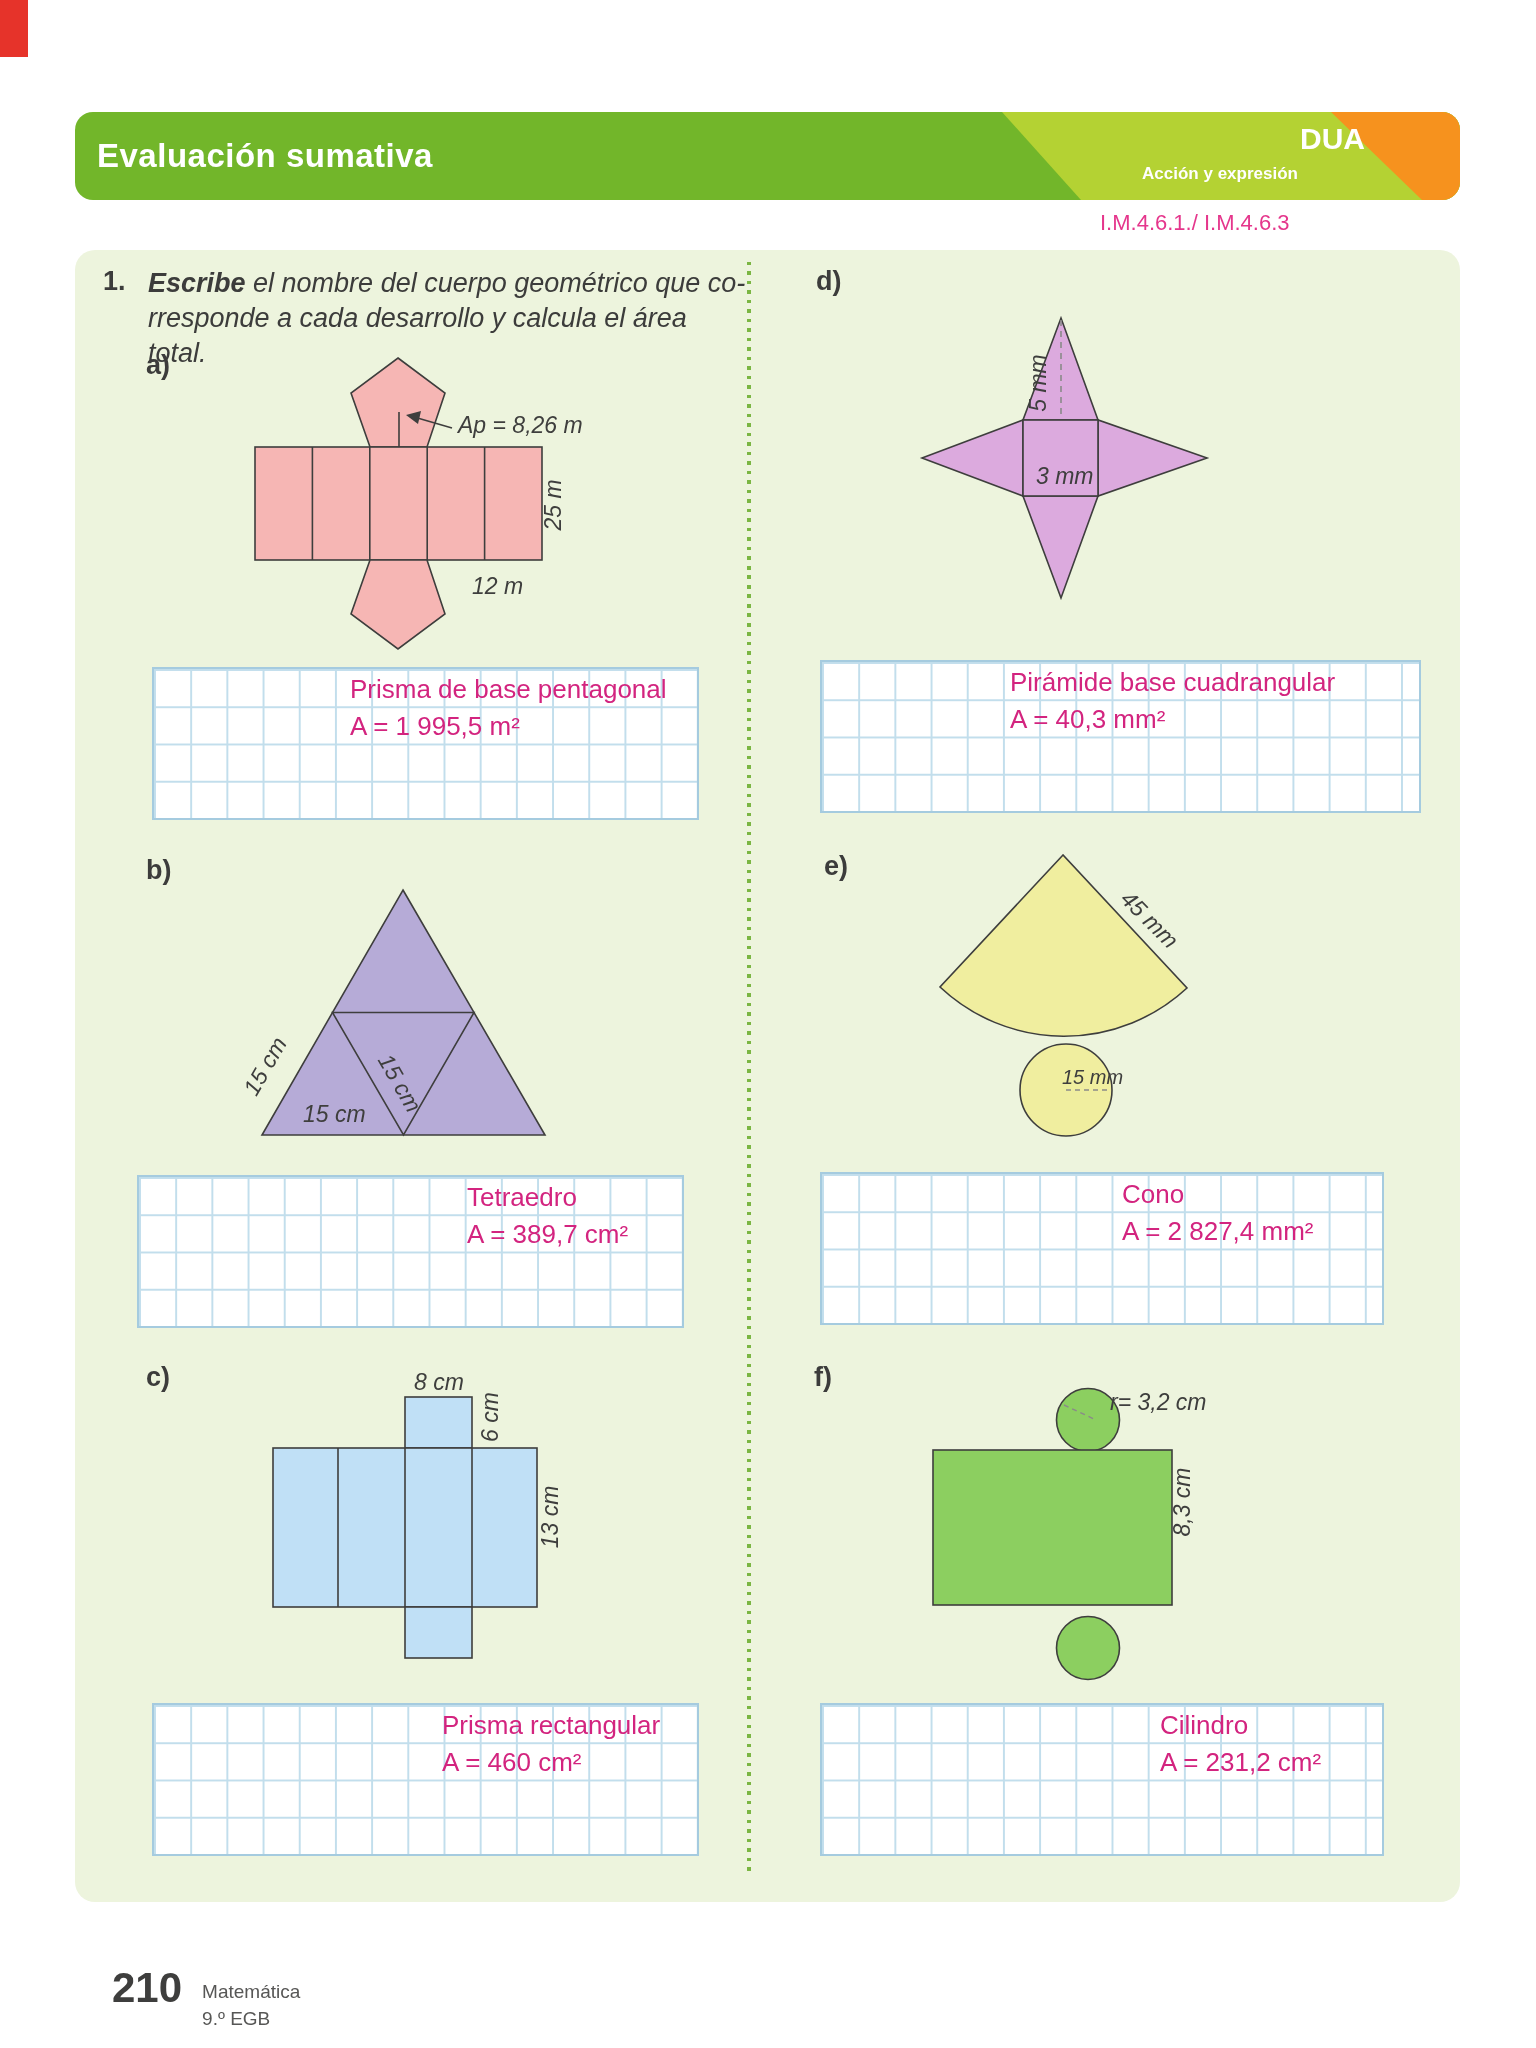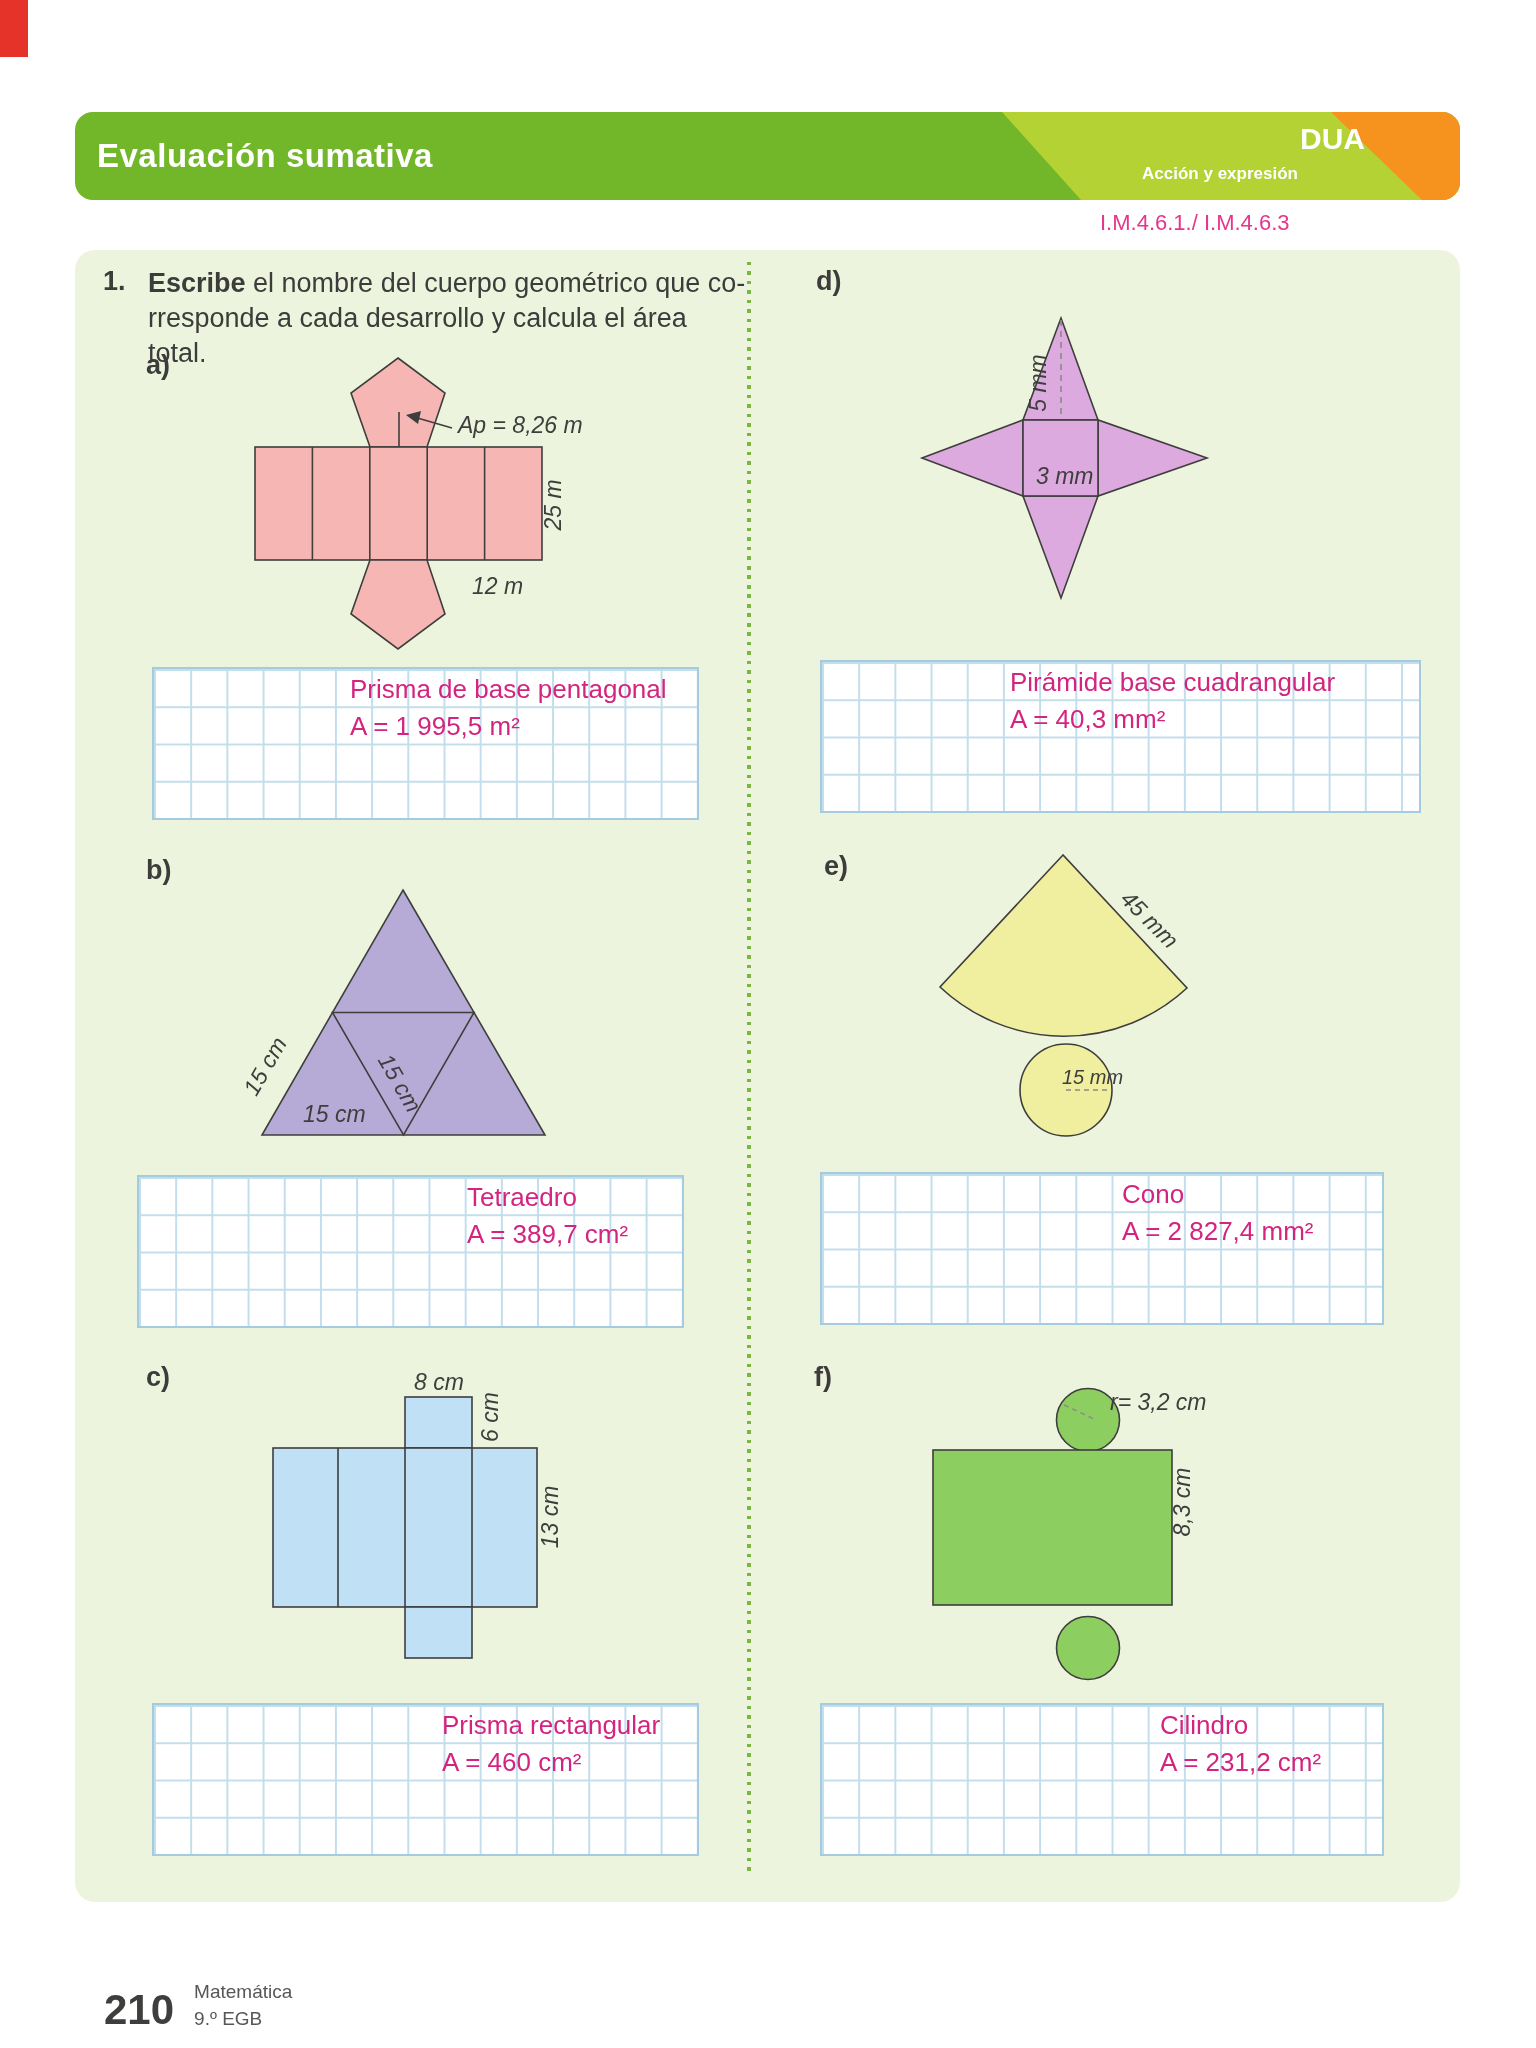--- a/index.html
+++ b/index.html
@@ -18,35 +18,35 @@
                  clip-path:polygon(0 0,100% 0,100% 100%,91px 100%);}
   .badge-text{position:absolute;left:1000px;top:9px;width:290px;text-align:center;color:#fff;}
   .badge-text .t1{font-size:30px;font-weight:700;line-height:36px;text-align:right;}
   .badge-text .t2{font-size:17px;font-weight:700;line-height:33px;}
   .code-text{left:1100px;top:210px;width:310px;text-align:left;color:#e5368c;font-size:22px;}
   
   .panel{left:75px;top:250px;width:1385px;height:1652px;background:#edf4dd;border-radius:20px;}
   .divider{left:747px;top:262px;width:3.5px;height:1612px;
            background:repeating-linear-gradient(to bottom,#7bb643 0 3.5px,transparent 3.5px 9.5px);}
   .qnum{left:103px;top:266px;font-size:27px;font-weight:700;color:#3c3c3b;}
-  .qtext{left:148px;top:266px;width:600px;font-size:27px;line-height:35px;color:#3c3c3b;}
+  .qtext{left:148px;top:266px;width:600px;font-size:27px;line-height:35px;color:#3c3c3b;font-style:italic;}
   .qtext b{font-weight:700;}
   .itemlbl{font-size:27px;font-weight:700;color:#3c3c3b;}
   
   .gridbox{background-color:#ffffff;border:2px solid #a5cbdf;
     background-image:linear-gradient(to right,#c2deec 1.5px,transparent 1.5px),
                      linear-gradient(to bottom,#c2deec 1.5px,transparent 1.5px);
     background-size:36.2px 37.25px;}
   .answer{position:absolute;top:2px;color:#d3247f;font-size:26px;line-height:37px;white-space:nowrap;}
   
   svg{overflow:visible;}
   svg text{font-family:"Liberation Sans",sans-serif;font-size:23px;font-style:italic;fill:#3e3e3d;}
   .shape{stroke:#3e3e3d;stroke-width:1.6;}
   
-  .footer{left:104px;top:1943px;display:flex;align-items:flex-end;}
+  .footer{left:112px;top:1943px;display:flex;align-items:center;}
   .pagenum{font-size:42px;font-weight:700;color:#3e3e3d;line-height:44px;}
   .foot-sub{margin-left:20px;padding-top:3px;font-size:19px;color:#575756;line-height:27px;margin-top:32px;}
 </style>
 </head>
 <body>
 
 <div>
 
   <div class="abs red-corner"></div>
 

